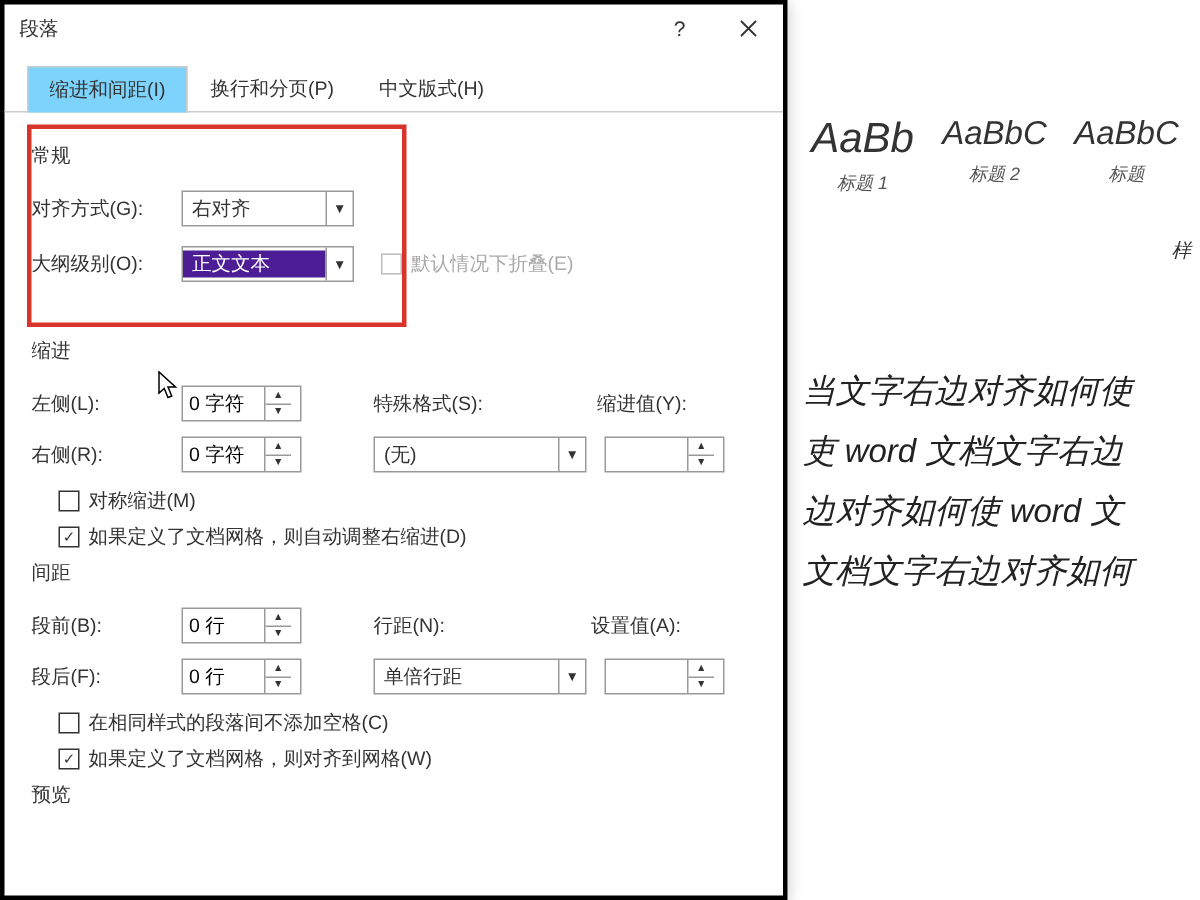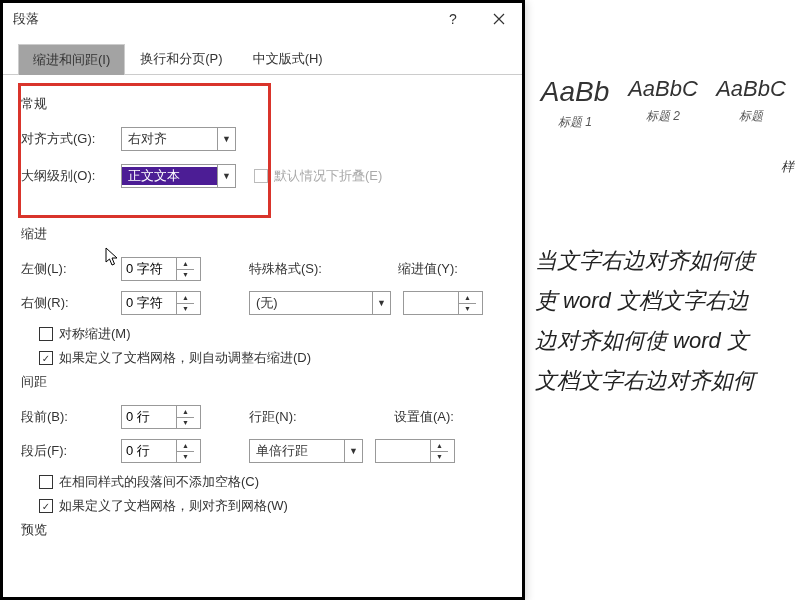--- a/index.html
+++ b/index.html
@@ -3,21 +3,21 @@
 <meta charset="utf-8">
 <style>
   * { box-sizing: border-box; font-family: "Microsoft YaHei", "Segoe UI", sans-serif; }
   body { margin: 0; width: 800px; height: 600px; overflow: hidden; background: #fff; position: relative; font-size: 13px; color: #333; }
   .dialog { position: absolute; left: 0; top: 0; width: 525px; height: 600px; background: #fff; border: 3px solid #000000; box-shadow: 2px 2px 8px rgba(0,0,0,0.15); }
   .titlebar { display: flex; align-items: center; height: 32px; padding: 0 0 0 10px; }
   .titlebar .title { flex: 1; font-size: 13px; }
   .titlebar .btn { width: 46px; height: 32px; display: flex; align-items: center; justify-content: center; cursor: pointer; font-size: 14px; }
   .tabs { display: flex; padding: 8px 12px 0 15px; border-bottom: 1px solid #ccc; }
   .tab { padding: 6px 14px; border: 1px solid transparent; border-bottom: none; cursor: pointer; font-size: 13px; }
-  .tab.active { border-color: #ccc; background: #a3a3a3; position: relative; top: 1px; }
+  .tab.active { border-color: #ccc; background: #7dd3fc; position: relative; top: 1px; }
   .body { padding: 12px 18px 0 18px; }
   .section-label { font-size: 13px; margin: 8px 0 14px 0; }
   .row { display: flex; align-items: center; margin-bottom: 10px; }
   .row .lbl { width: 100px; }
   .combo { position: relative; display: inline-flex; align-items: center; border: 1px solid #999; height: 24px; background: #fff; }
   .combo .val { padding: 0 6px; flex:1; white-space: nowrap; overflow: hidden; }
   .combo .arrow { width: 18px; height: 100%; border-left: 1px solid #999; display:flex; align-items:center; justify-content:center; font-size:9px; color:#333; }
   .combo.sel .val { background: #4c1d95; color: #fff; }
   .spinner { display:inline-flex; align-items:center; border:1px solid #999; height:24px; width:80px; }
   .spinner input { border:none; width:54px; padding:0 4px; font-size:13px; outline:none; }
@@ -165,21 +165,21 @@
     <div class="row">
       <div class="lbl">段后(F):</div>
       <div class="spinner">
         <input value="0 行" style="">
         <div class="arrows">
             <div>▲</div>
             <div>▼</div>
           </div>
       </div>
       <div style="width:48px"></div>
-      <div class="combo" style="width:114px">
+      <div class="combo" style="width:142px">
         <div class="val">单倍行距</div>
         <div class="arrow">▼</div>
       </div>
       <div style="width:12px"></div>
       <div class="spinner" style="width:80px">
         <input style="">
         <div class="arrows">
             <div>▲</div>
             <div>▼</div>
           </div>

